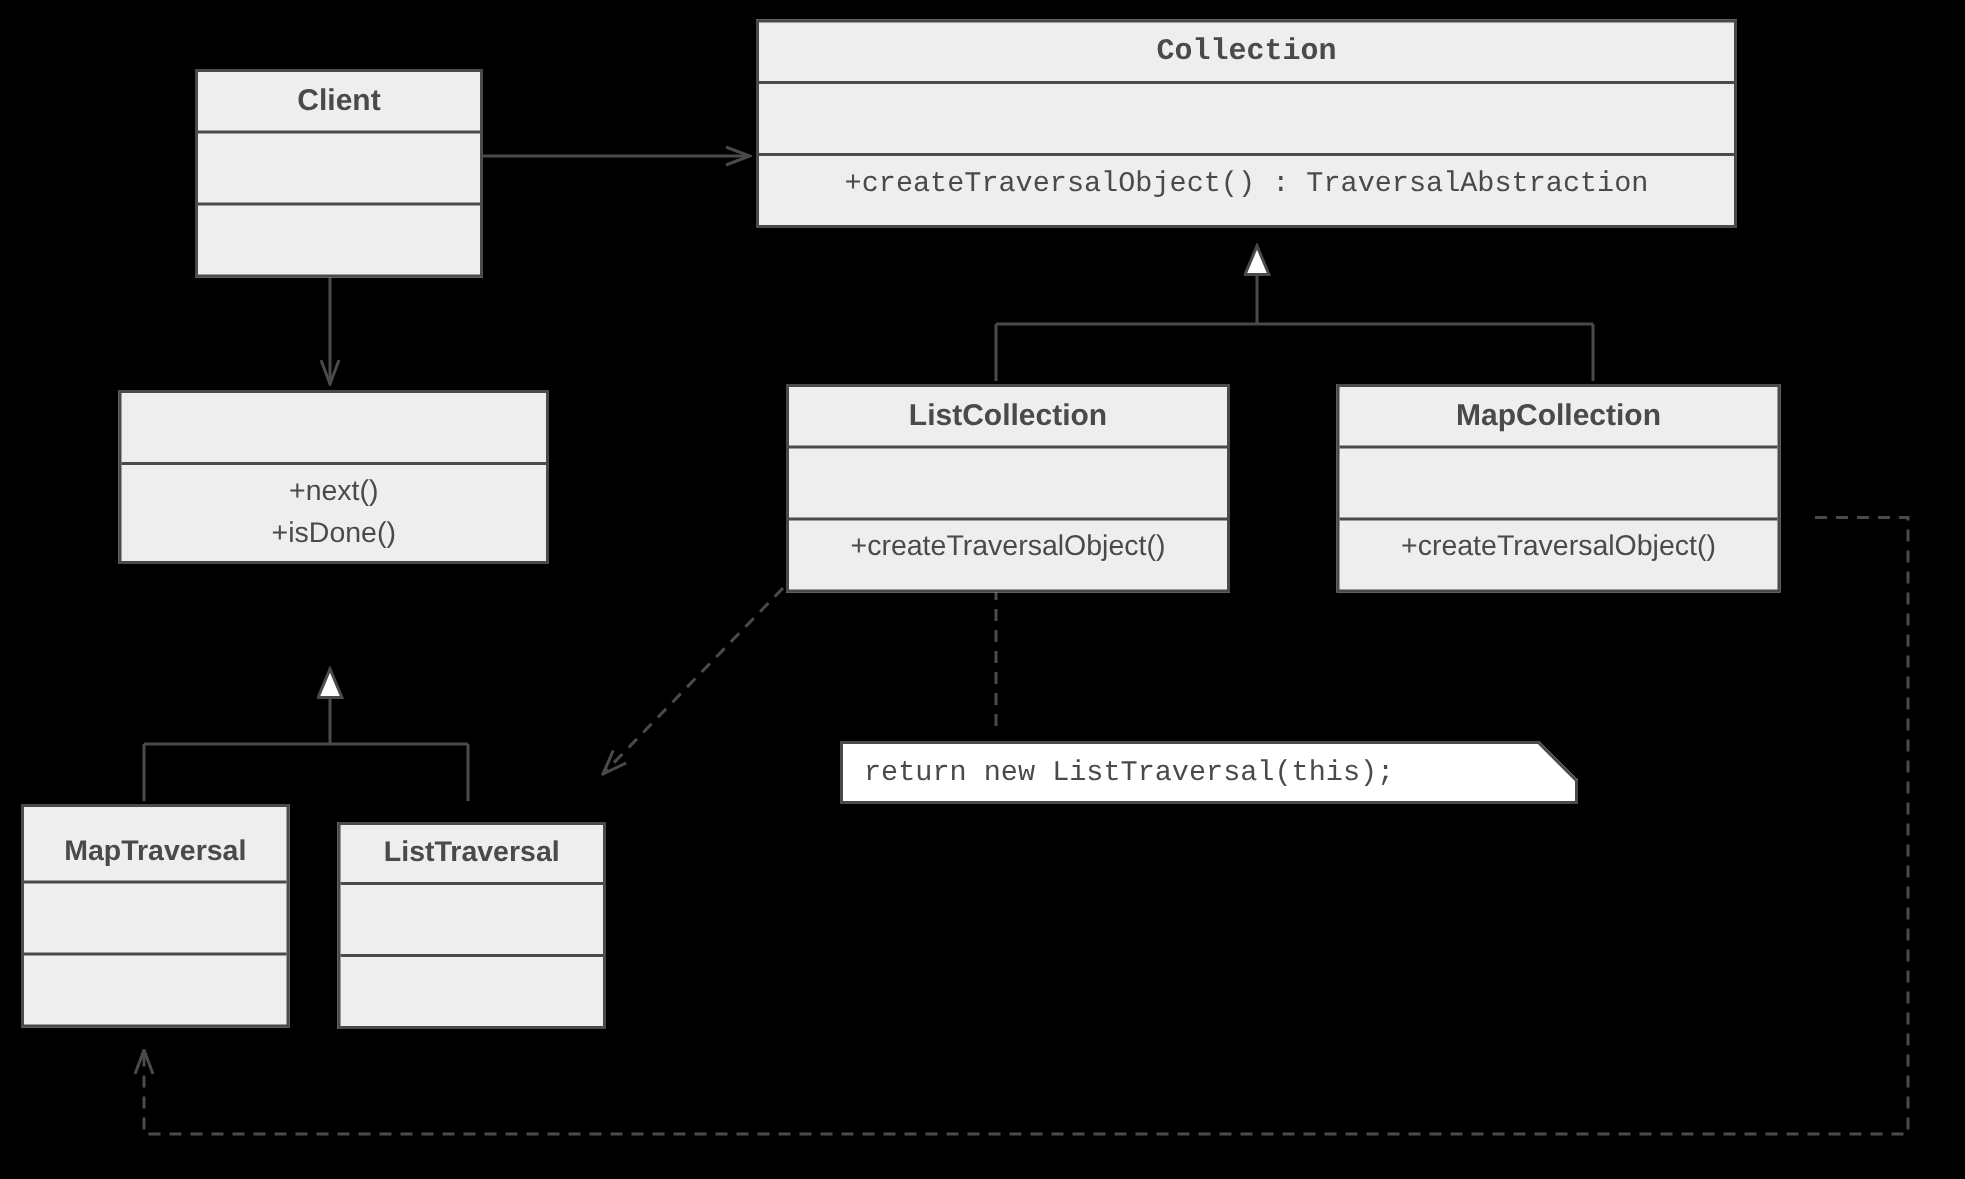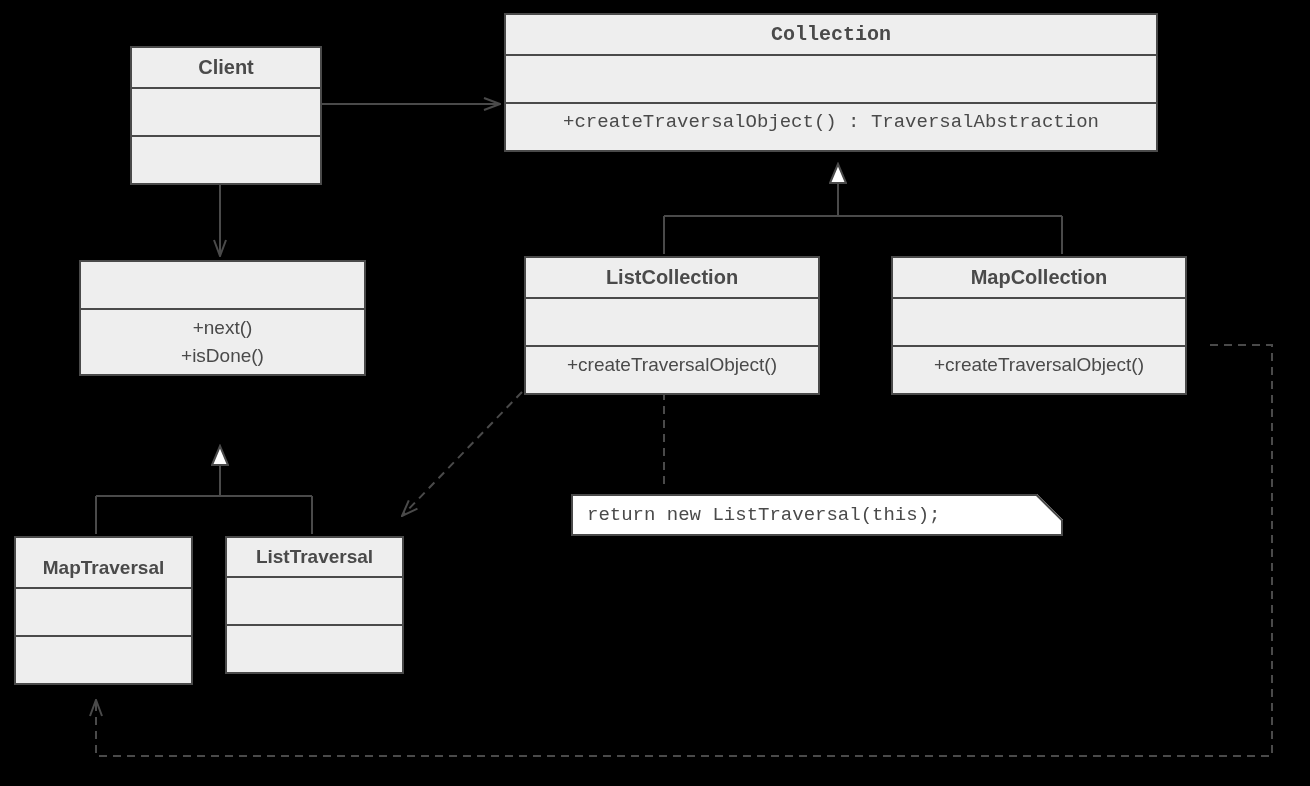--- a/index.html
+++ b/index.html
@@ -96,24 +96,24 @@
       <div>+createTraversalObject()</div>
     </div>
   </div>
 
   <div class="class-box" style="left:14px;top:536px;width:175px;">
     <div class="class-name" style="font-size:19px;margin-top:11px;">MapTraversal</div>
     <div class="compartment"></div>
     <div class="compartment"></div>
   </div>
 
-  <div class="class-box" style="left:225px;top:536px;width:175px;">
+  <div class="class-box" style="left:225px;top:548px;width:175px;">
     <div class="class-name" style="font-size:19px;">ListTraversal</div>
     <div class="compartment"></div>
     <div class="compartment"></div>
   </div>
 
-  <div class="note" style="left:560px;top:494px;width:460px;margin-left:11px;">
+  <div class="note" style="left:560px;top:494px;width:460px;">
     <span>return new ListTraversal(this);</span>
     <div class="note-fold"></div>
   </div>
 
 </div>
 
 </body></html>

